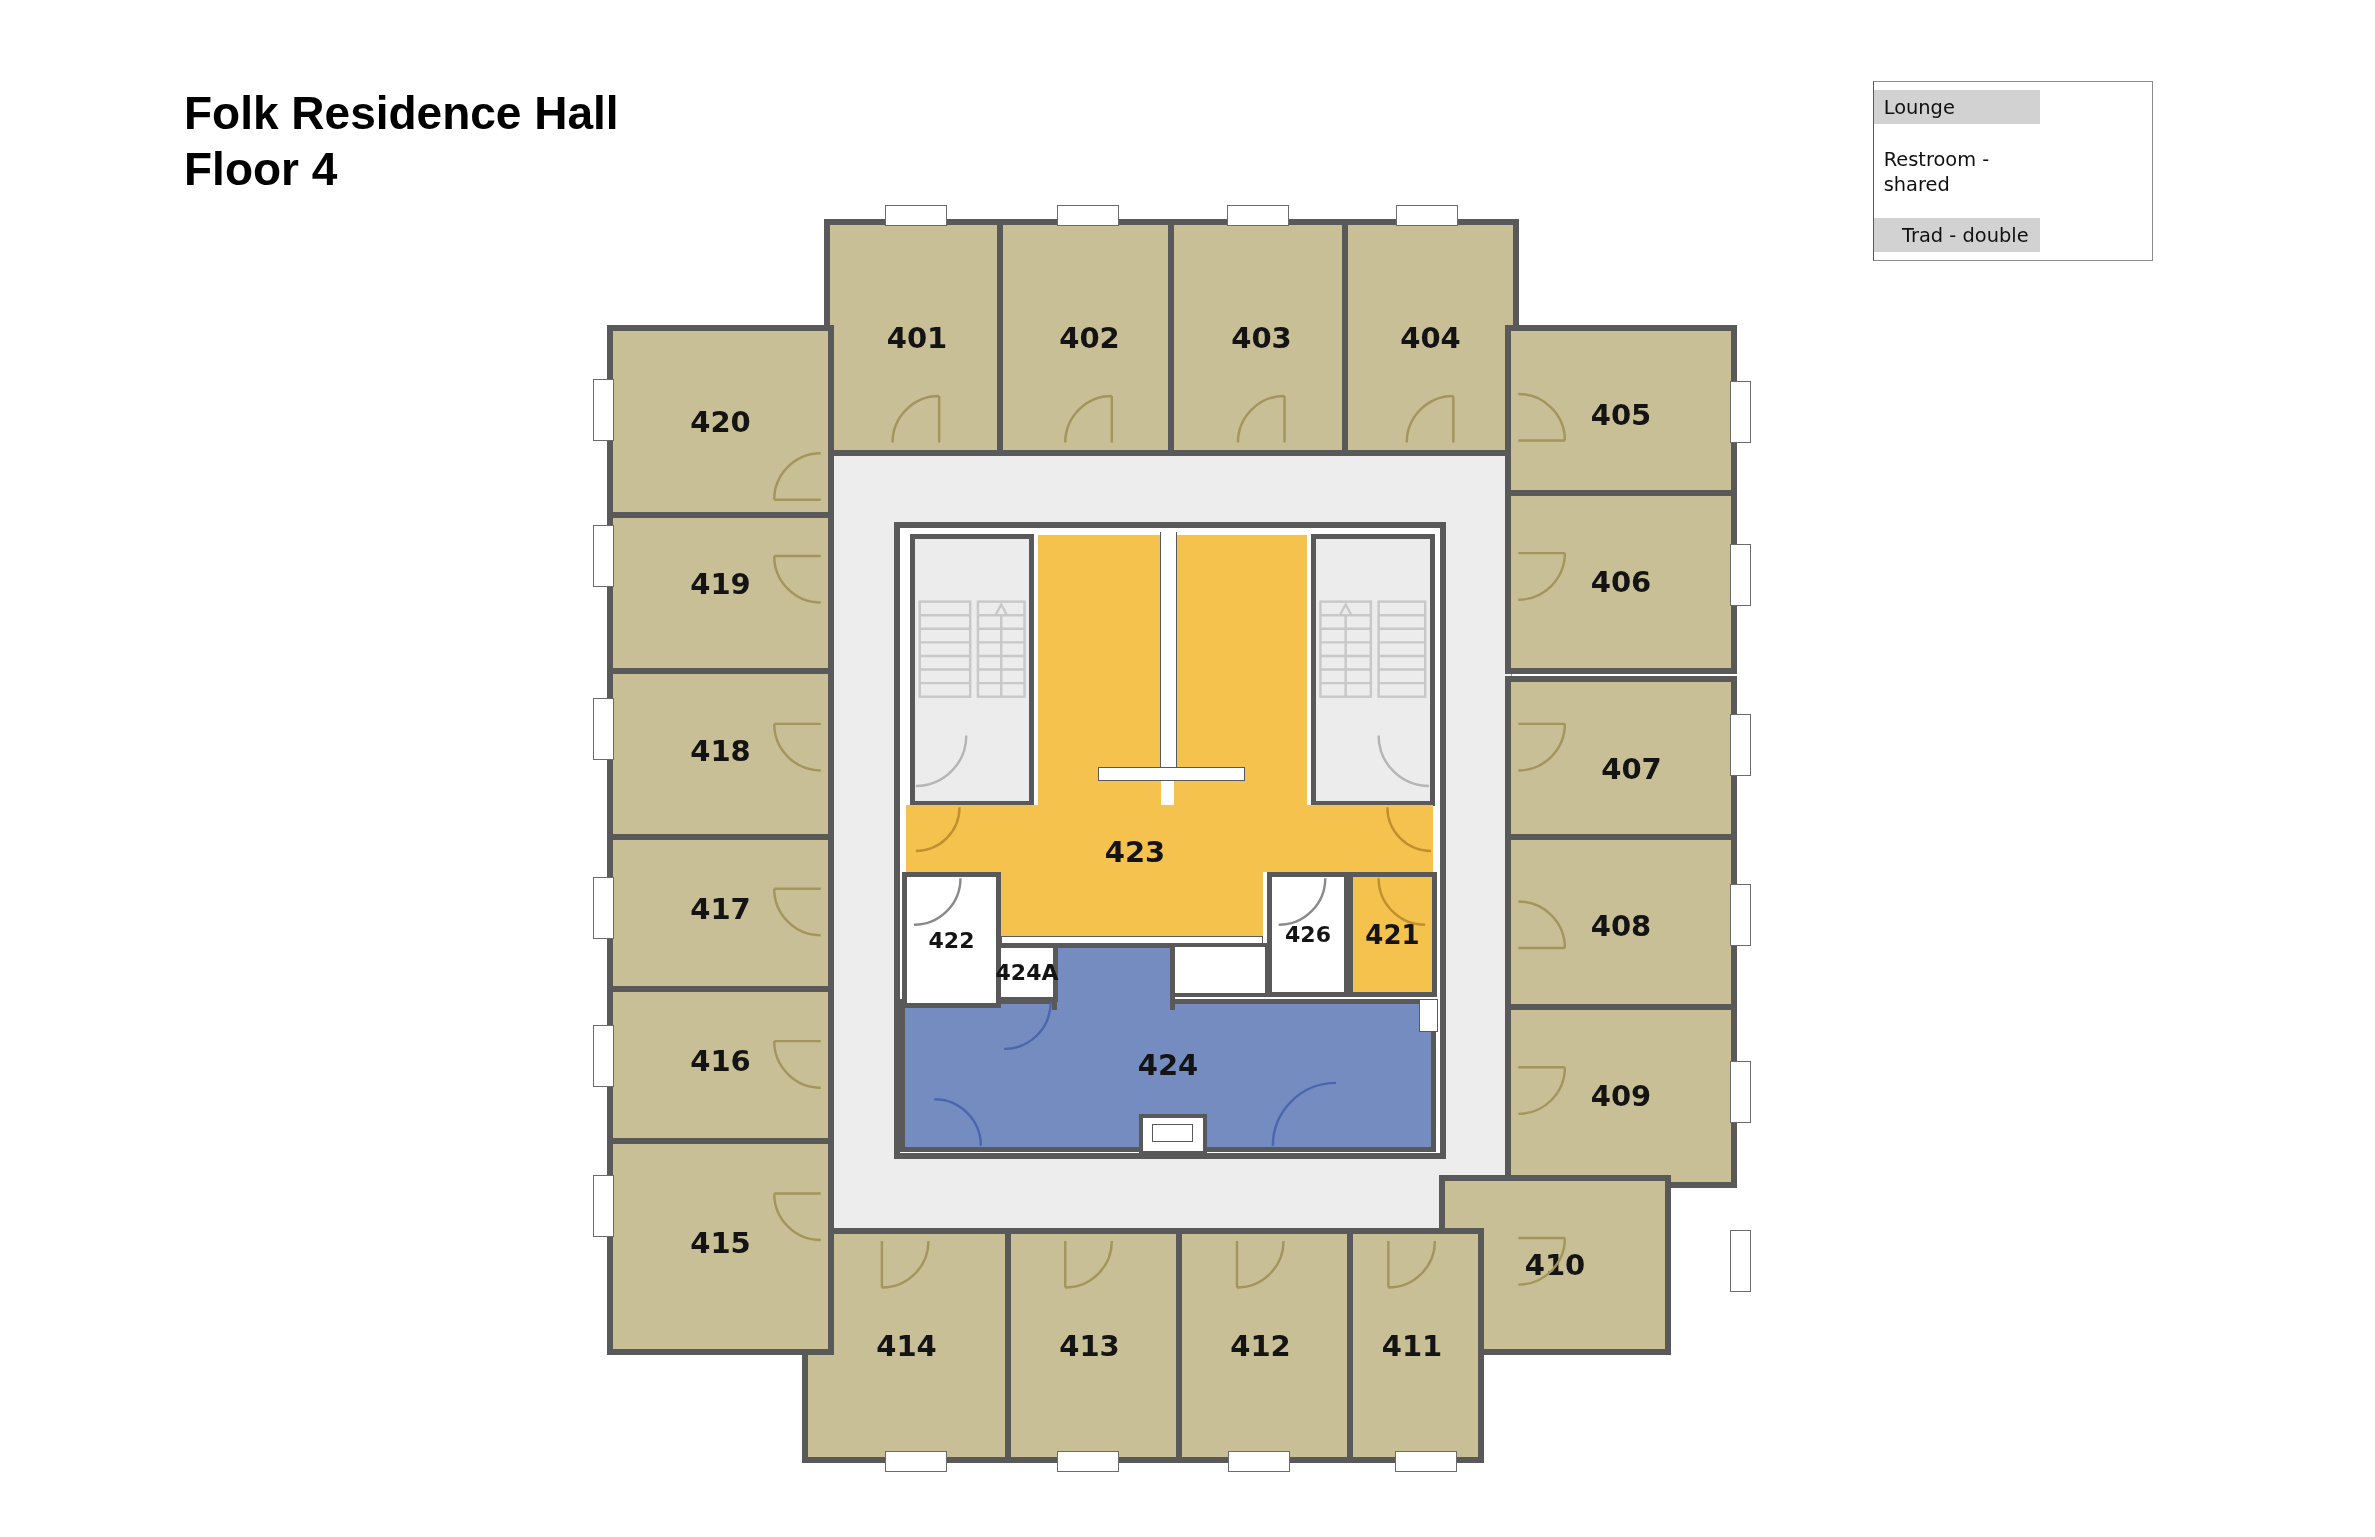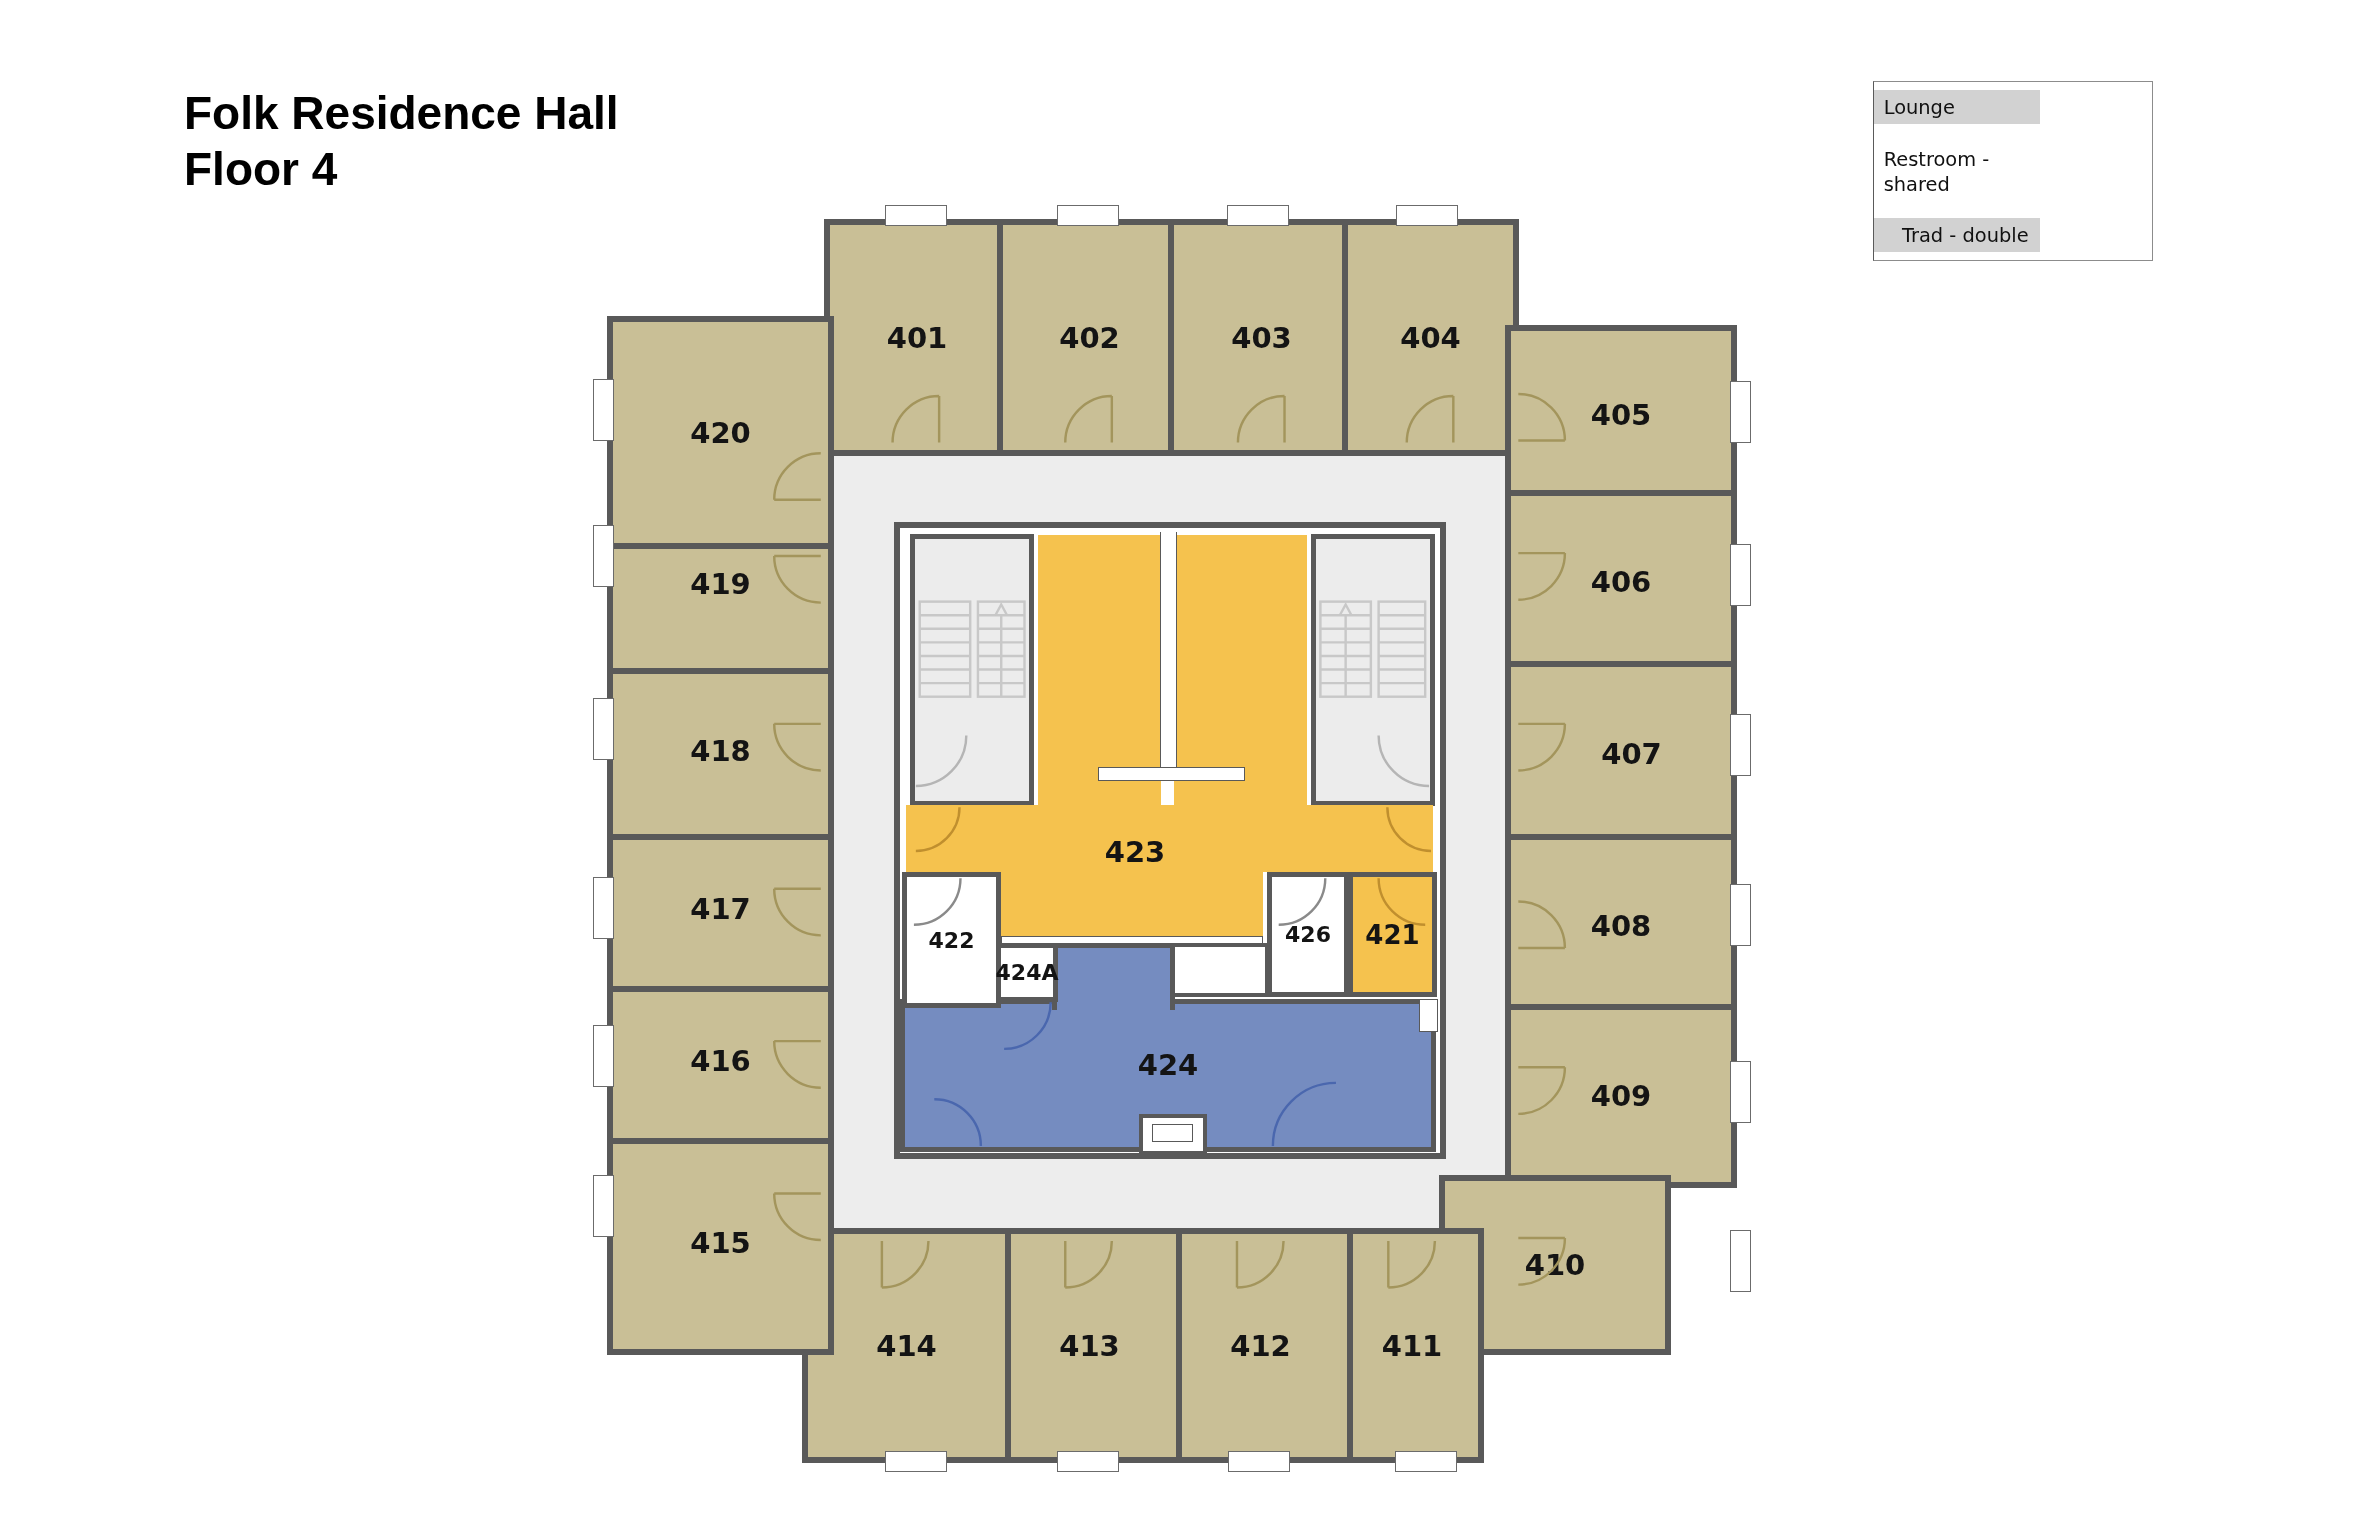--- a/index.html
+++ b/index.html
@@ -165,21 +165,21 @@
       </div>
       <div class="room room--trad" style="left: 1342px; top: 219px; width: 177px; height: 237px;">
         <span class="room-label">404</span>
       </div>
       <div class="room room--trad" style="left: 1505px; top: 325px; width: 232px; height: 179px;">
         <span class="room-label">405</span>
       </div>
       <div class="room room--trad" style="left: 1505px; top: 490px; width: 232px; height: 184px;">
         <span class="room-label">406</span>
       </div>
-      <div class="room room--trad" style="left: 1505px; top: 661px; width: 232px; height: 186px; padding-left: 21px;">
+      <div class="room room--trad" style="left: 1505px; top: 676px; width: 232px; height: 186px; padding-left: 21px;">
         <span class="room-label">407</span>
       </div>
       <div class="room room--trad" style="left: 1505px; top: 834px; width: 232px; height: 184px;">
         <span class="room-label">408</span>
       </div>
       <div class="room room--trad" style="left: 1505px; top: 1004px; width: 232px; height: 184px;">
         <span class="room-label">409</span>
       </div>
       <div class="room room--trad" style="left: 1439px; top: 1175px; width: 232px; height: 180px;">
         <span class="room-label">410</span>
@@ -204,21 +204,21 @@
       </div>
       <div class="room room--trad" style="left: 607px; top: 826px; width: 227px; height: 166px;">
         <span class="room-label">417</span>
       </div>
       <div class="room room--trad" style="left: 607px; top: 661px; width: 227px; height: 179px;">
         <span class="room-label">418</span>
       </div>
       <div class="room room--trad" style="left: 607px; top: 493px; width: 227px; height: 181px;">
         <span class="room-label">419</span>
       </div>
-      <div class="room room--trad" style="left: 607px; top: 316px; width: 227px; height: 233px;">
+      <div class="room room--trad" style="left: 607px; top: 325px; width: 227px; height: 193px;">
         <span class="room-label">420</span>
       </div>
       <div class="room room--restroom core-room" style="left: 1348px; top: 872px; width: 89px; height: 125px;">
         <span class="room-label" style="font-size: 26px;">421</span>
       </div>
       <div class="room room--utility core-room" style="left: 902px; top: 872px; width: 99px; height: 136px;">
         <span class="room-label" style="font-size: 22px;">422</span>
       </div>
       <div class="room room--utility core-room" style="left: 996px; top: 943px; width: 62px; height: 59px;">
         <span class="room-label" style="font-size: 22px;">424A</span>

